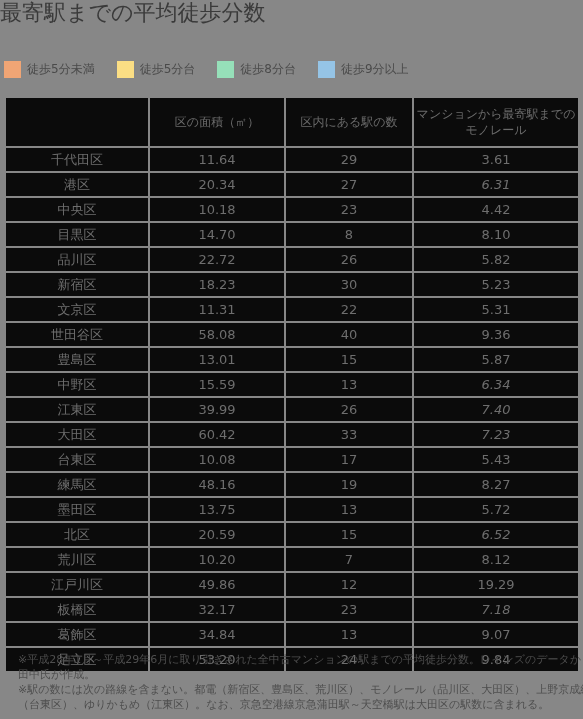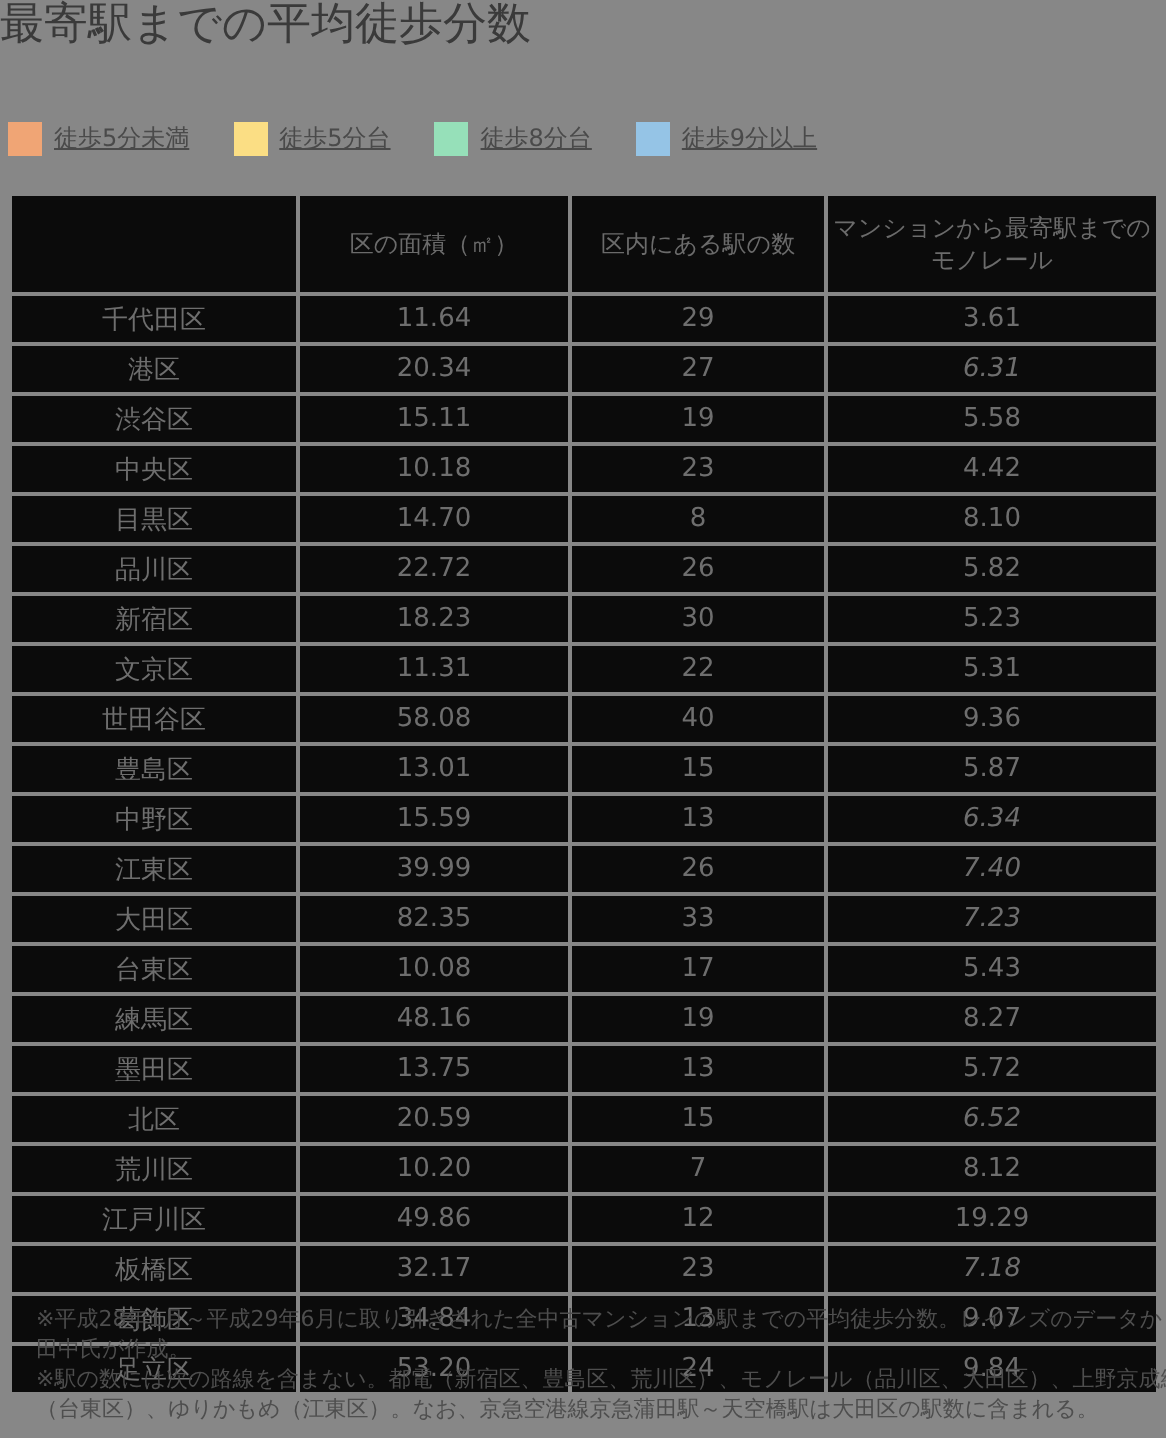--- a/index.html
+++ b/index.html
@@ -42,21 +42,20 @@
     width: 17px;
     height: 17px;
     flex: 0 0 17px;
     margin-right: 6px;
   }
   .legend-label {
     font-size: 12px;
     color: #4a4a4a;
     white-space: nowrap;
     line-height: 17px;
-    text-decoration: underline;
   }
   #data-table {
     position: absolute;
     left: 4px;
     top: 96px;
     width: 574px;
     border-collapse: separate;
     border-spacing: 2px 2px;
     table-layout: fixed;
   }
@@ -158,26 +157,20 @@
         <td>29</td>
         <td class="hl hl-orange">3.61</td>
       </tr>
       <tr>
         <td>港区</td>
         <td>20.34</td>
         <td>27</td>
         <td class="hl-none">6.31</td>
       </tr>
       <tr>
-        <td>渋谷区</td>
-        <td>15.11</td>
-        <td>19</td>
-        <td class="hl hl-yellow">5.58</td>
-      </tr>
-      <tr>
         <td>中央区</td>
         <td>10.18</td>
         <td>23</td>
         <td class="hl hl-orange">4.42</td>
       </tr>
       <tr>
         <td>目黒区</td>
         <td>14.70</td>
         <td>8</td>
         <td class="hl hl-green">8.10</td>
@@ -219,21 +212,21 @@
         <td class="hl-none">6.34</td>
       </tr>
       <tr>
         <td>江東区</td>
         <td>39.99</td>
         <td>26</td>
         <td class="hl-none">7.40</td>
       </tr>
       <tr>
         <td>大田区</td>
-        <td>82.35</td>
+        <td>60.42</td>
         <td>33</td>
         <td class="hl-none">7.23</td>
       </tr>
       <tr>
         <td>台東区</td>
         <td>10.08</td>
         <td>17</td>
         <td class="hl hl-yellow">5.43</td>
       </tr>
       <tr>

